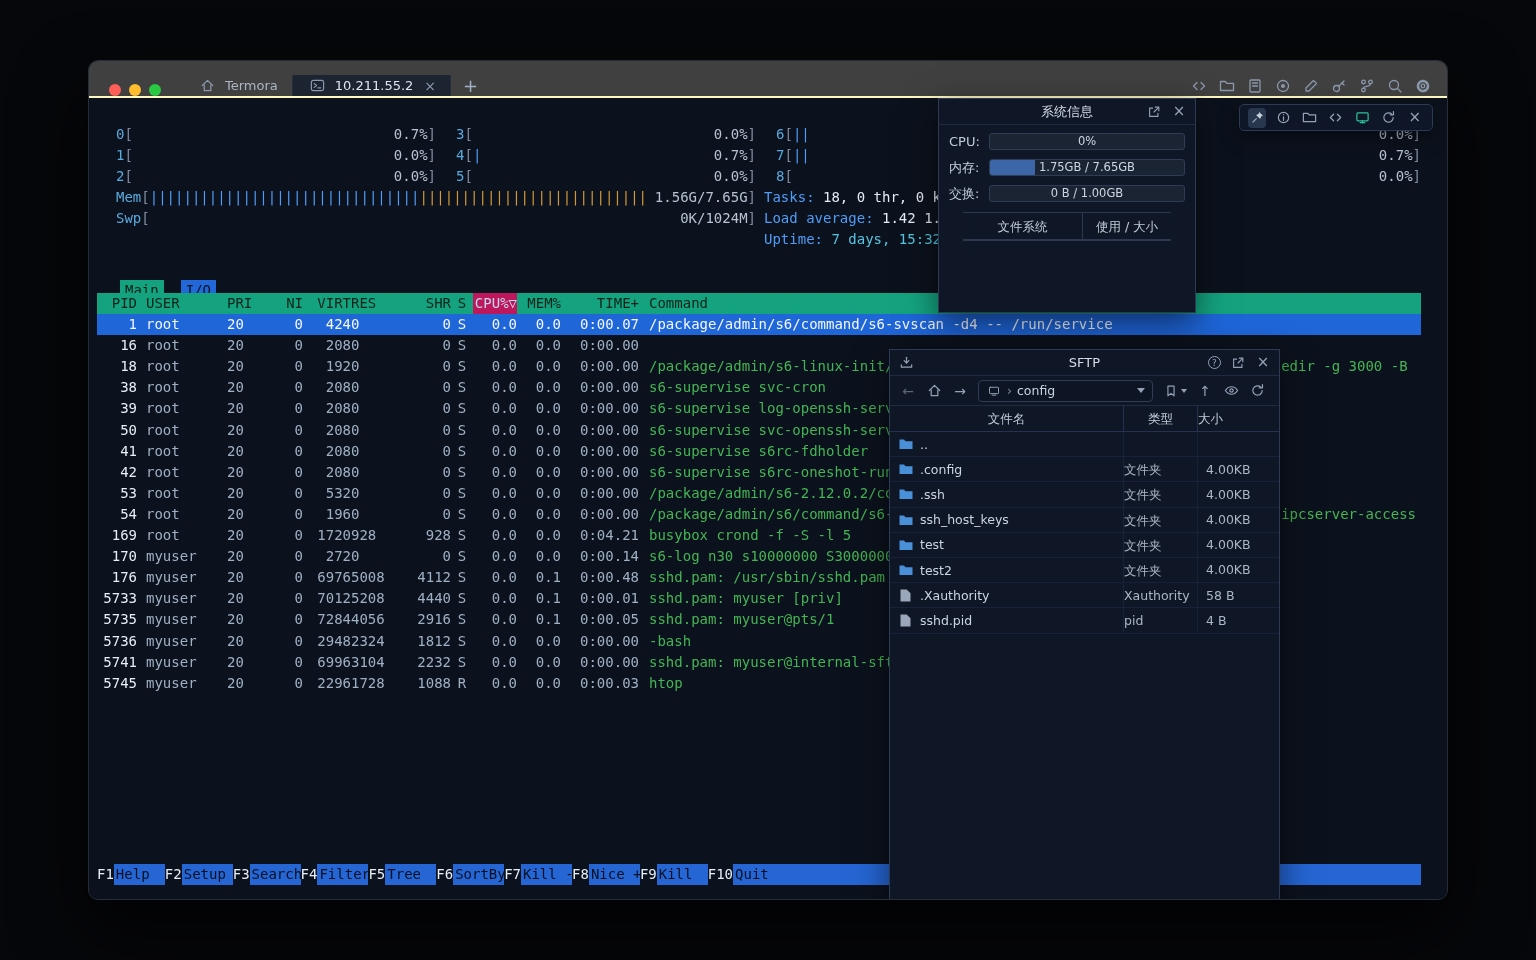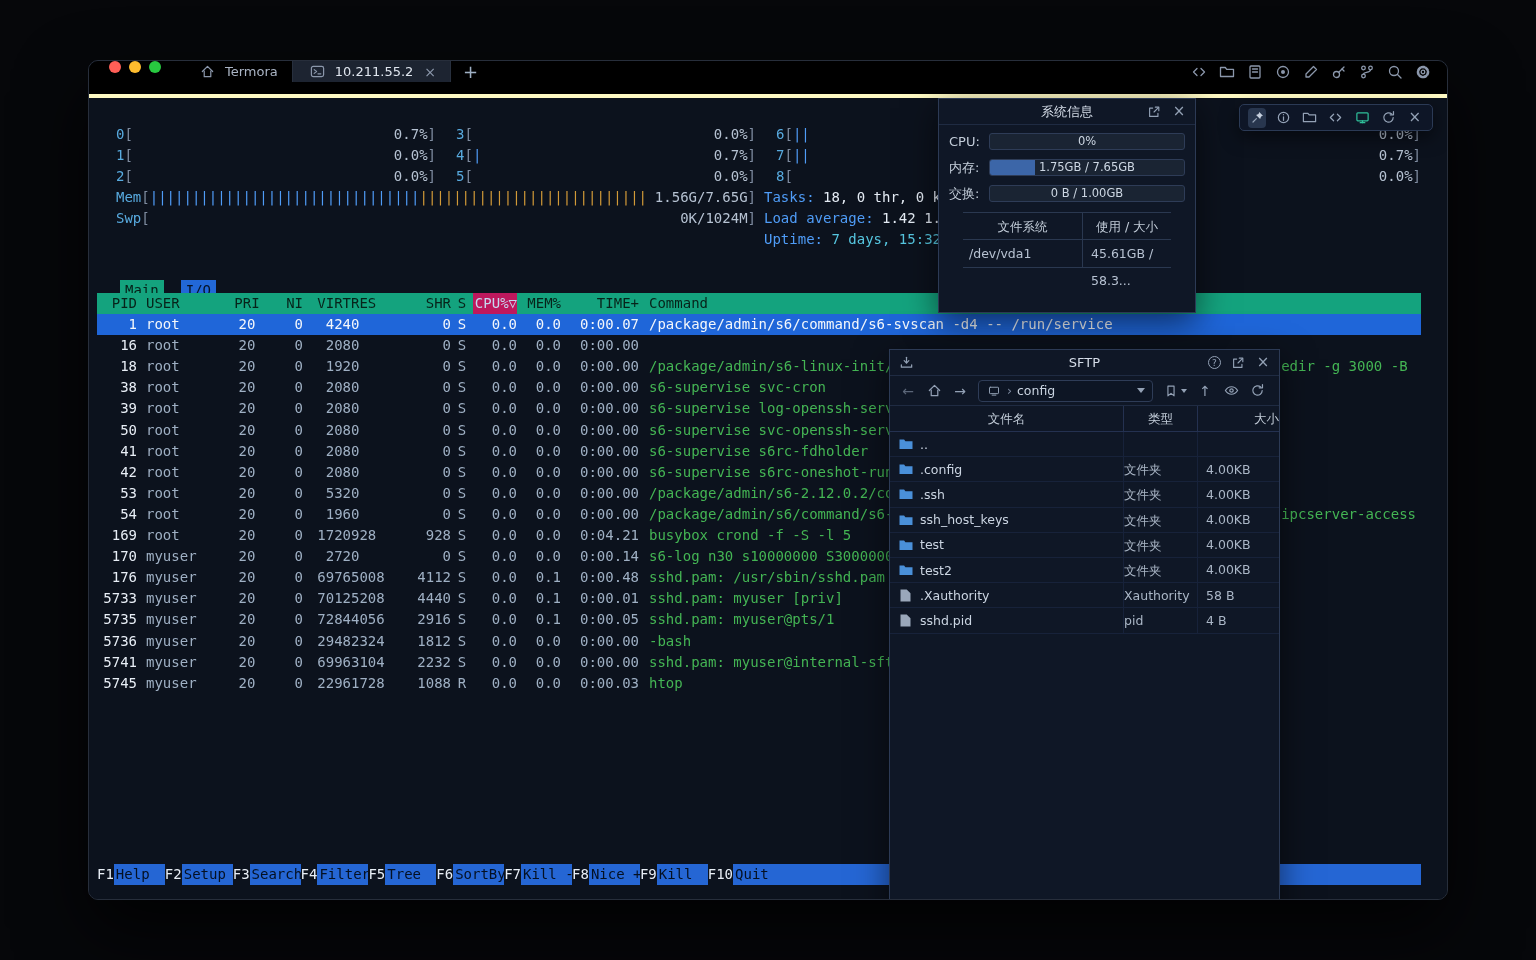--- a/index.html
+++ b/index.html
@@ -1,20 +1,20 @@
 <!DOCTYPE html>
 <html><head>
 <meta charset="utf-8">
 <style>
 *{margin:0;padding:0;box-sizing:border-box}
 html,body{width:1536px;height:960px;background:#06070a;overflow:hidden;font-family:"DejaVu Sans",sans-serif}
 .window{position:absolute;left:88px;top:60px;width:1360px;height:840px;background:#0c121d;border-radius:10px;border:1px solid #272e3b;box-shadow:0 30px 70px rgba(0,0,0,.75);overflow:hidden}
 
 
-.tabbar{position:relative;height:37px;background:#000000;border-bottom:4px solid #fef9c3;display:flex;align-items:flex-start}
+.tabbar{position:relative;height:37px;background:#404040;border-bottom:2px solid #fef9c3;display:flex;align-items:flex-end}
 .traffic{display:flex;gap:8px;align-items:center;padding:0 22px 0 20px}
 .dot{width:12px;height:12px;border-radius:50%}
 .dot.r{background:#ff5f57}.dot.y{background:#febc2e}.dot.g{background:#28c840}
 .tab{display:flex;align-items:center;gap:7px;padding:0 14px;font-size:13px;color:#aab4c4;white-space:nowrap}
 .tab.active{background:#1d2431;color:#dfe5ee;border-left:1px solid #272f3d;border-right:1px solid #272f3d}
 .tab-close{color:#8b97ab;font-size:14px;margin-left:4px}
 .newtab{display:flex;align-items:center;padding:0 12px;color:#9fb0c4;font-size:18px}
 .tb-icons{margin-left:auto;display:flex;align-items:center;gap:7px;padding-right:14px}
 .tbtn{width:21px;height:21px;display:flex;align-items:center;justify-content:center}
 .tbtn svg{stroke:#8b97ab;fill:none;stroke-width:1.3;stroke-linecap:round;stroke-linejoin:round}
@@ -34,21 +34,21 @@
 .scr-tabs{position:absolute;left:31px;top:182px;height:21px;display:flex;gap:17px;line-height:21px}
 .scr-tab{padding:0 5px}
 .scr-tab.main{background:#14a37e;color:#062019}
 .scr-tab.io{background:#2268d8;color:#051327}
 
 .proc-wrap{position:absolute;left:8px;top:195px;width:1324px}
 .phead,.prow{display:flex;height:21.1px;line-height:21.1px;overflow:hidden;white-space:pre}
 .c{flex:none;overflow:hidden}
 .pid{width:40px;text-align:right;color:#e8eef6}
 .user{width:90px;padding-left:9px;color:#9fb0c4}
-.pri{width:40px;text-align:center;color:#9fb0c4}
+.pri{width:40px;text-align:left;color:#9fb0c4}
 .ni{width:36px;text-align:right;color:#9fb0c4}
 .virt{width:48px;text-align:right;color:#9fb0c4}
 .res{width:50px;text-align:left;color:#9fb0c4}
 .shr{width:50px;text-align:right;color:#9fb0c4}
 .st{width:22px;text-align:center;color:#9fb0c4}
 .cpuc{width:44px;text-align:right;color:#9fb0c4}
 .memc{width:44px;text-align:right;color:#9fb0c4}
 .time{width:78px;text-align:right;color:#9fb0c4}
 .cmd{flex:1 1 auto;padding-left:10px;color:#44b554}
 .phead{background:#14a37e}
@@ -96,21 +96,21 @@
 .navg.dim{color:#5b6678}
 .pathbox{display:flex;align-items:center;gap:5px;width:175px;height:22px;padding:0 7px;border:1px solid #2e3c57;border-radius:4px;background:#0d1524;font-size:12.5px;color:#c9d3e0}
 .chev{color:#7e8ba0}
 .caret{width:0;height:0;border-left:4px solid transparent;border-right:4px solid transparent;border-top:5px solid #93a1b5}
 .caret.sm{border-left-width:3px;border-right-width:3px;border-top-width:4px}
 .pathbox .caret{margin-left:auto}
 .bm-group{display:flex;align-items:center;gap:2px}
 .sf-head{display:flex;height:26px;line-height:26px;border-bottom:1px solid #243150;font-size:12.5px;color:#c3cdd9}
 .sf-cn{width:234px;text-align:center;border-right:1px solid #243150}
 .sf-ct{width:74px;text-align:center;border-right:1px solid #243150}
-.sf-cs{flex:1;text-align:right}
+.sf-cs{flex:1;text-align:left}
 .srow{display:flex;height:25.2px;align-items:center;border-bottom:1px solid #17223a;font-size:12.5px}
 .srow .name{width:234px;display:flex;align-items:center;gap:7px;padding-left:8px;color:#cbd5e2;border-right:1px solid #17223a;height:100%}
 .srow .type{width:74px;text-align:left;color:#aab6c6;border-right:1px solid #17223a;height:100%;line-height:25.2px;overflow:hidden}
 .srow .size{flex:1;padding-left:8px;color:#aab6c6;line-height:25.2px}
 .ficon{width:15px;display:flex;justify-content:center}
 .sftp-scroll{position:absolute;left:0;right:0;bottom:0;height:11px;background:#0b1220;border-top:1px solid #1c2840}
 .scroll-thumb{position:absolute;left:2px;bottom:2px;width:220px;height:6px;border-radius:3px;background:#3f4c66}
 
 
 .float-toolbar{position:absolute;left:1150px;top:43px;width:194px;height:27px;background:#0e1627;border:1px solid #2b3a55;border-radius:5px;box-shadow:0 6px 18px rgba(0,0,0,.5);display:flex;align-items:center;gap:8px;padding:0 8px;z-index:6}
@@ -662,26 +662,20 @@
             <div class="si-fill" id="si-swap-fill" style="width: 0%;"></div>
             <span class="si-val">0 B / 1.00GB</span>
           </div>
       </div>
     </div>
     <div class="si-table">
       <div class="si-th">
         <span class="si-c1">文件系统</span>
         <span class="si-c2">使用 / 大小</span>
       </div>
-      <div id="fs-rows">
-  <div class="si-tr">
-    <span class="si-c1">/dev/vda1</span>
-    <span class="si-c2">45.61GB / 58.3...</span>
-  </div>
-</div>
     </div>
   </div>
 
   <div class="panel sftp">
     <div class="ptitle">
       <span class="pt-left">
         <span class="picon">
             <svg width="15" height="15" viewBox="0 0 16 16">
               <path d="M8 2.5v6"></path>
               <polyline points="5.5 6 8 8.5 10.5 6"></polyline>

